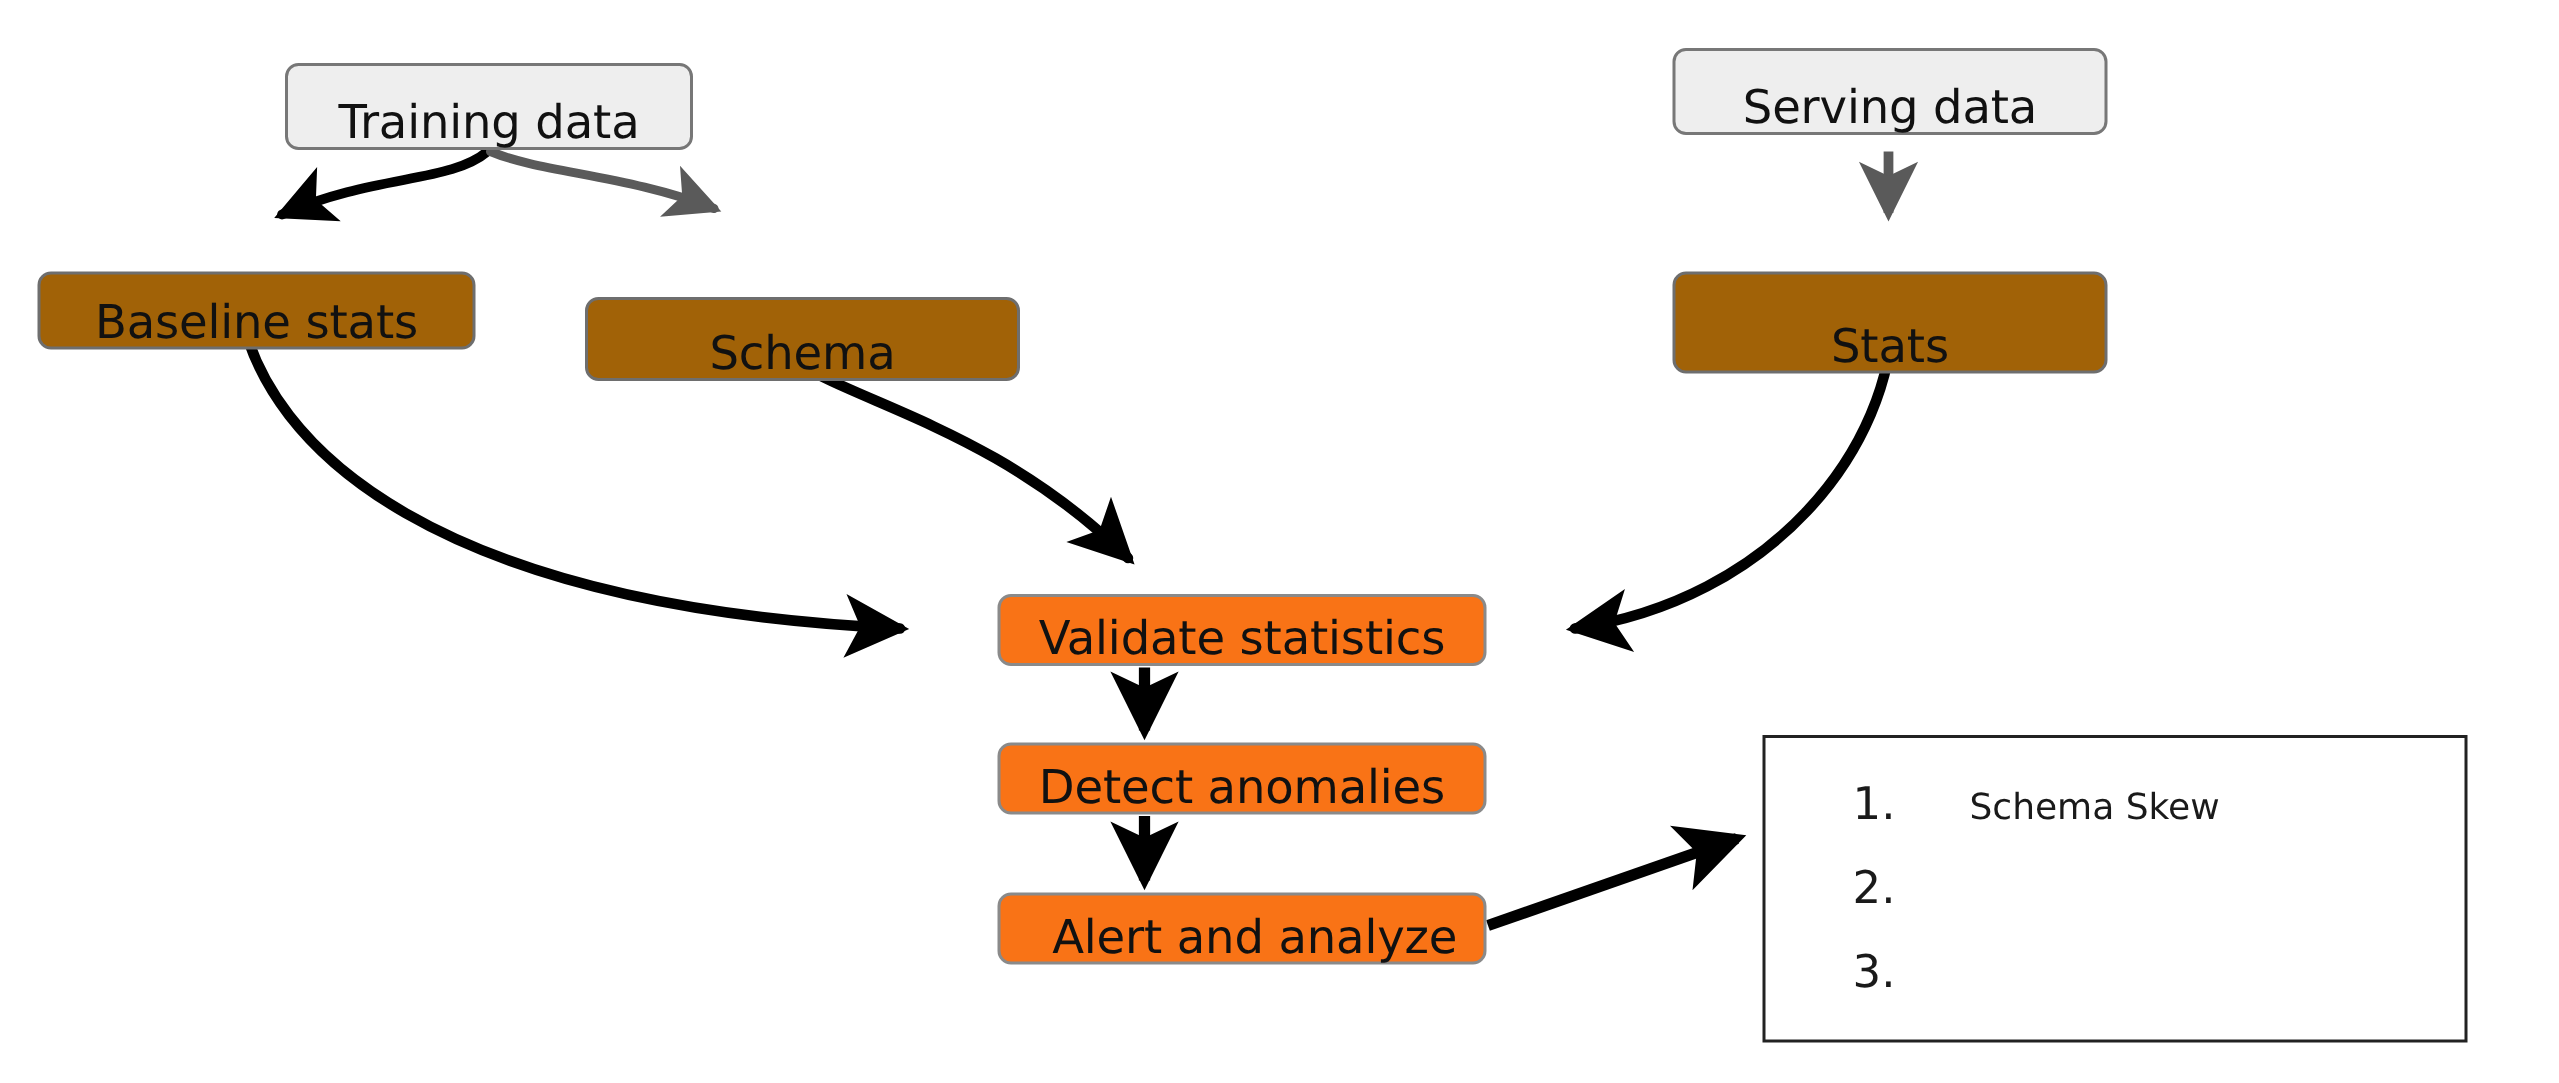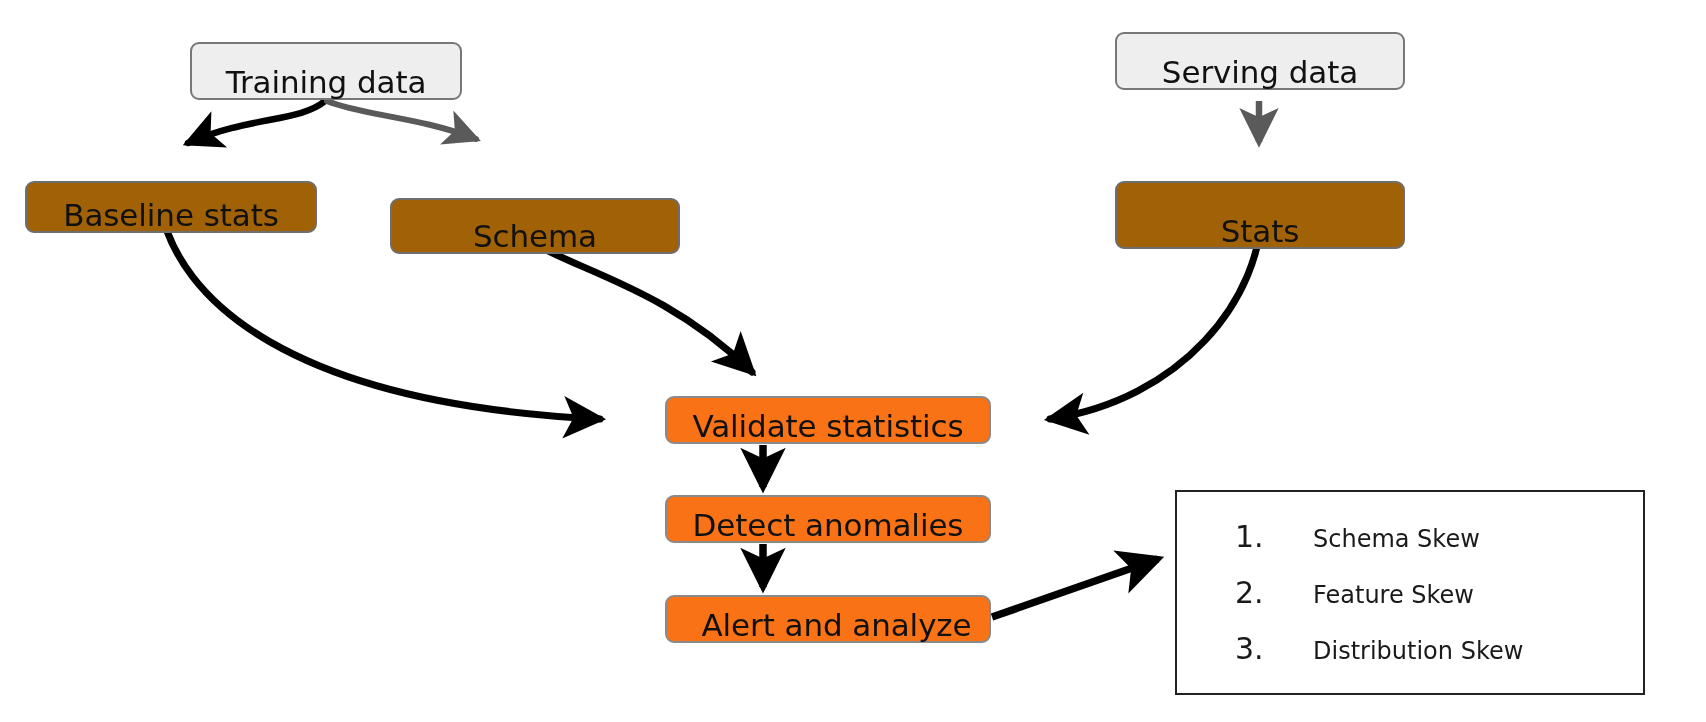--- a/index.html
+++ b/index.html
@@ -130,19 +130,17 @@
   <span>Alert and analyze</span>
 </div>
 
 <div class="listbox" style="left:1175px; top:490px; width:470px; height:205px;">
   <div class="listrow">
     <span class="listnum">1.</span>
     <span class="listlabel">Schema Skew</span>
   </div>
   <div class="listrow">
     <span class="listnum">2.</span>
-    <span class="listlabel">Feature Skew</span>
   </div>
   <div class="listrow">
     <span class="listnum">3.</span>
-    <span class="listlabel">Distribution Skew</span>
   </div>
 </div>
 
 </body></html>

